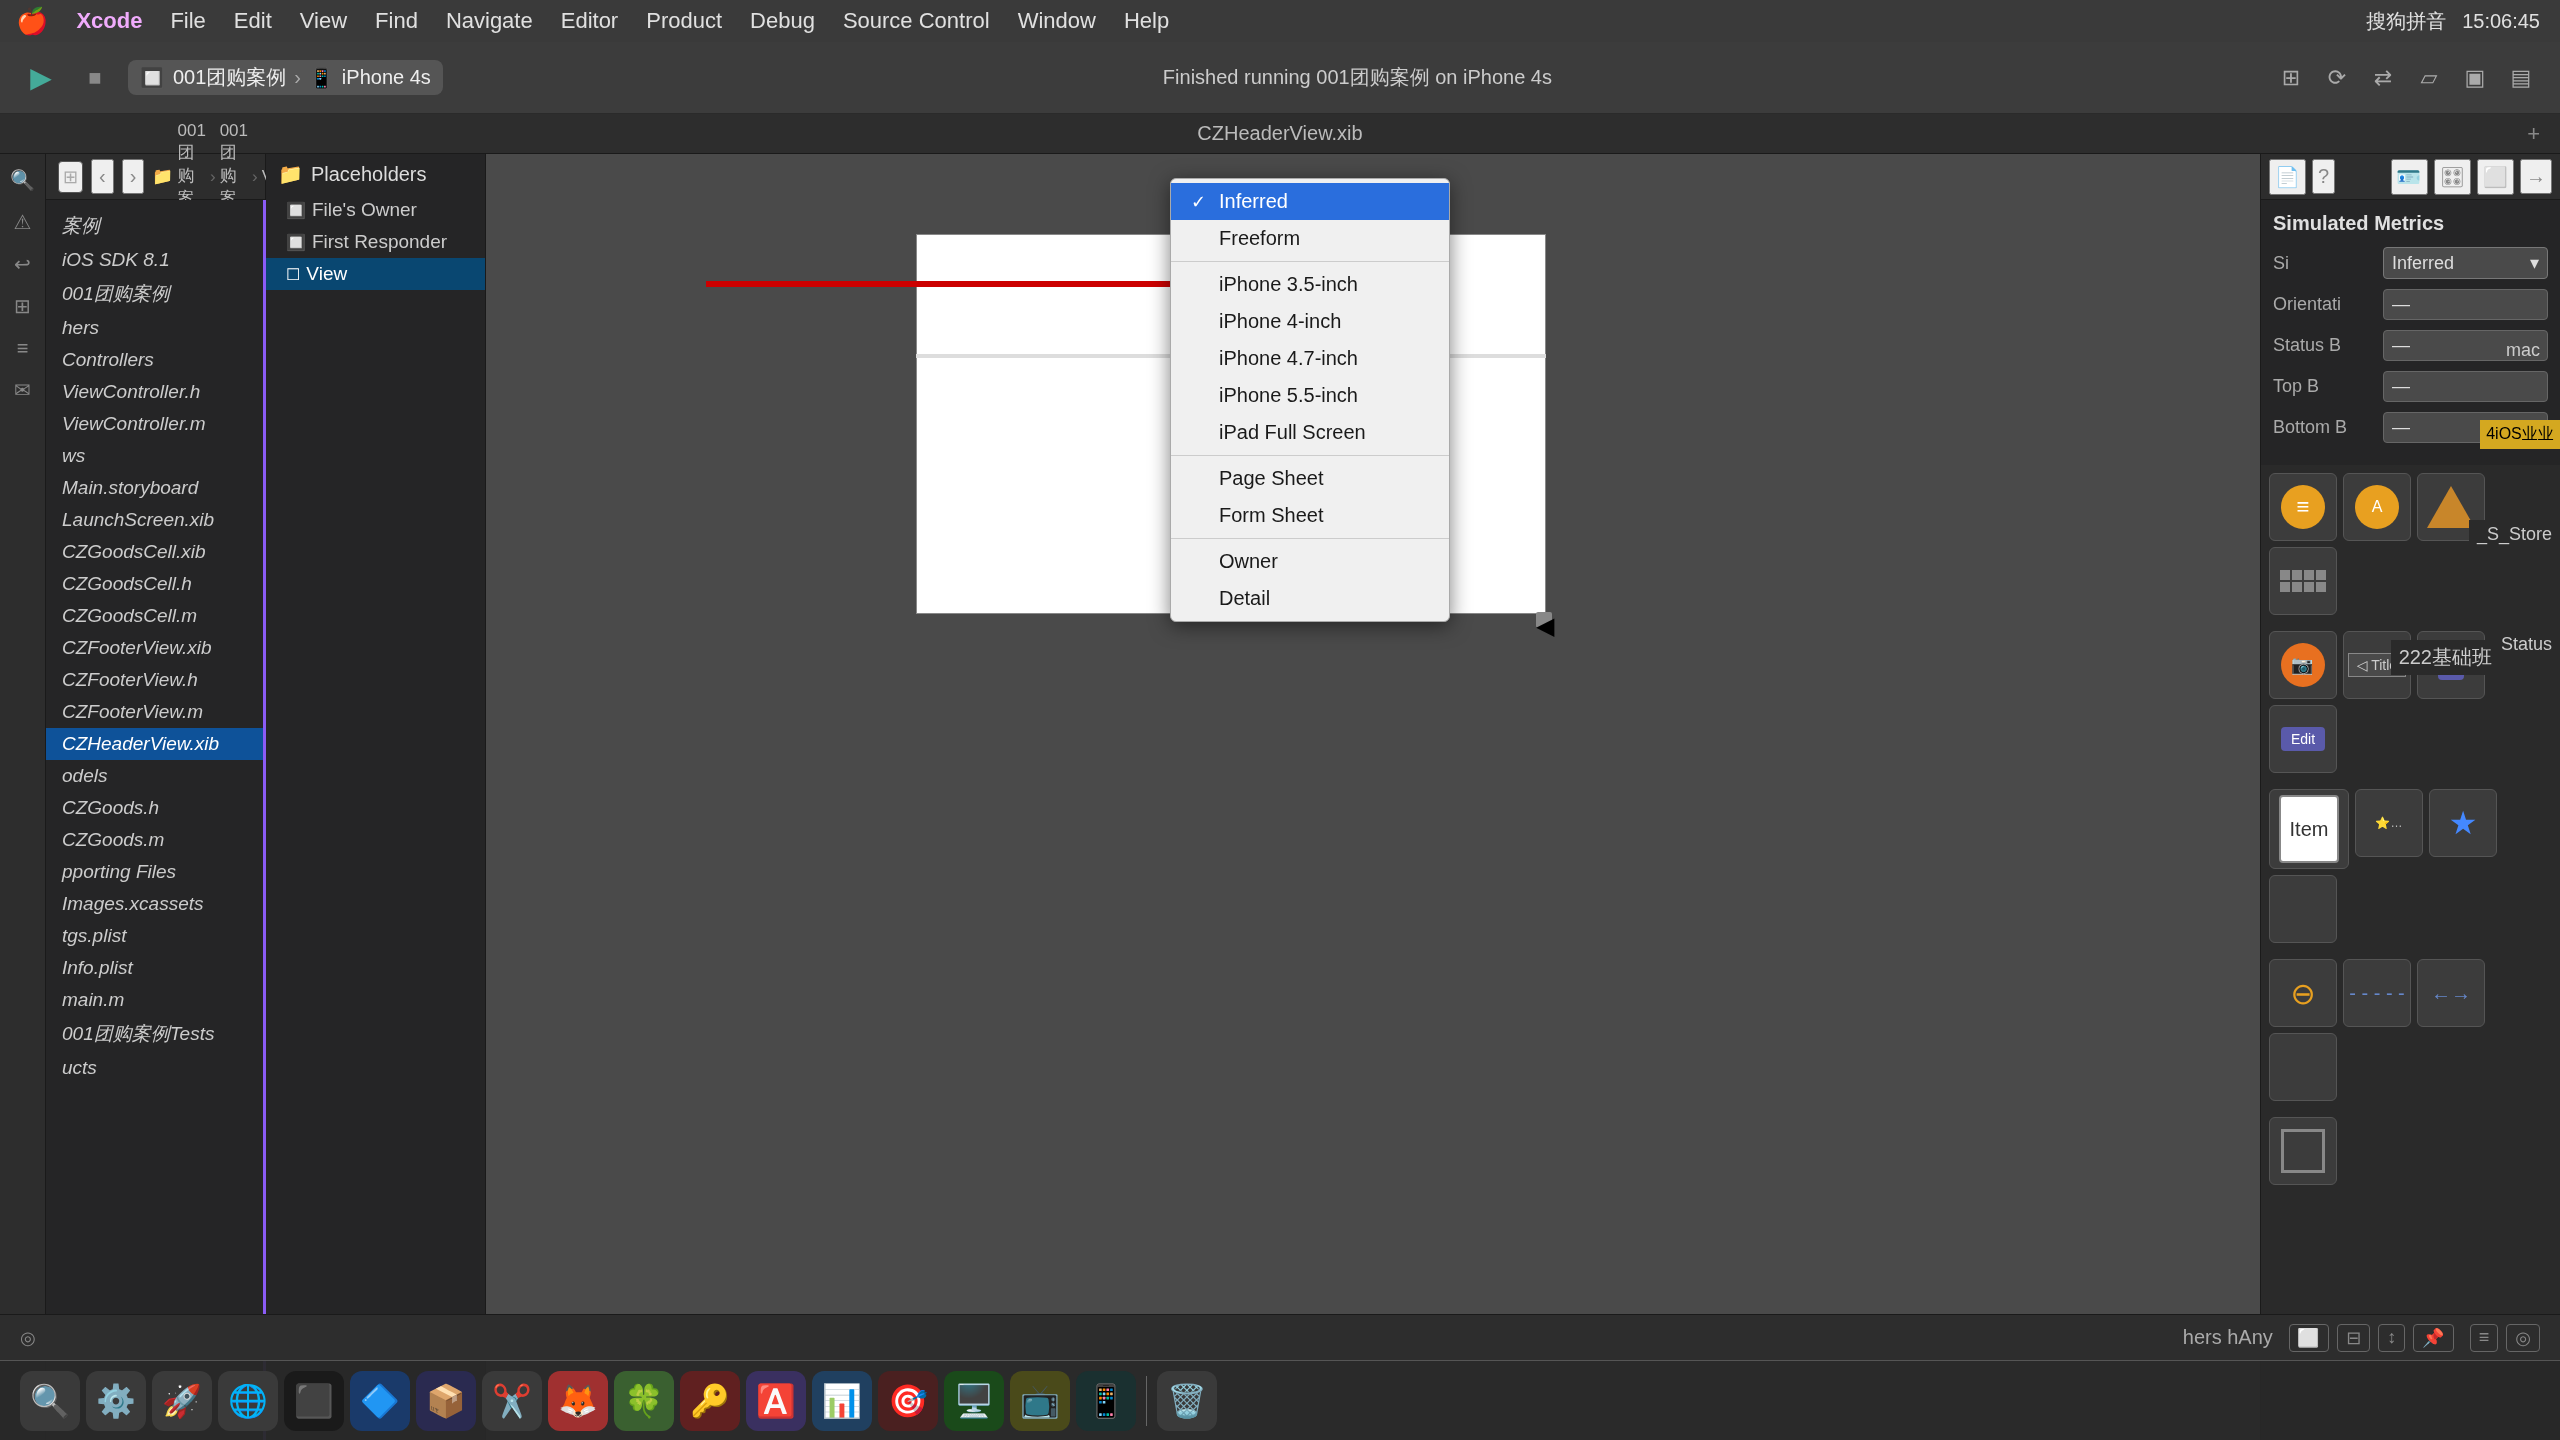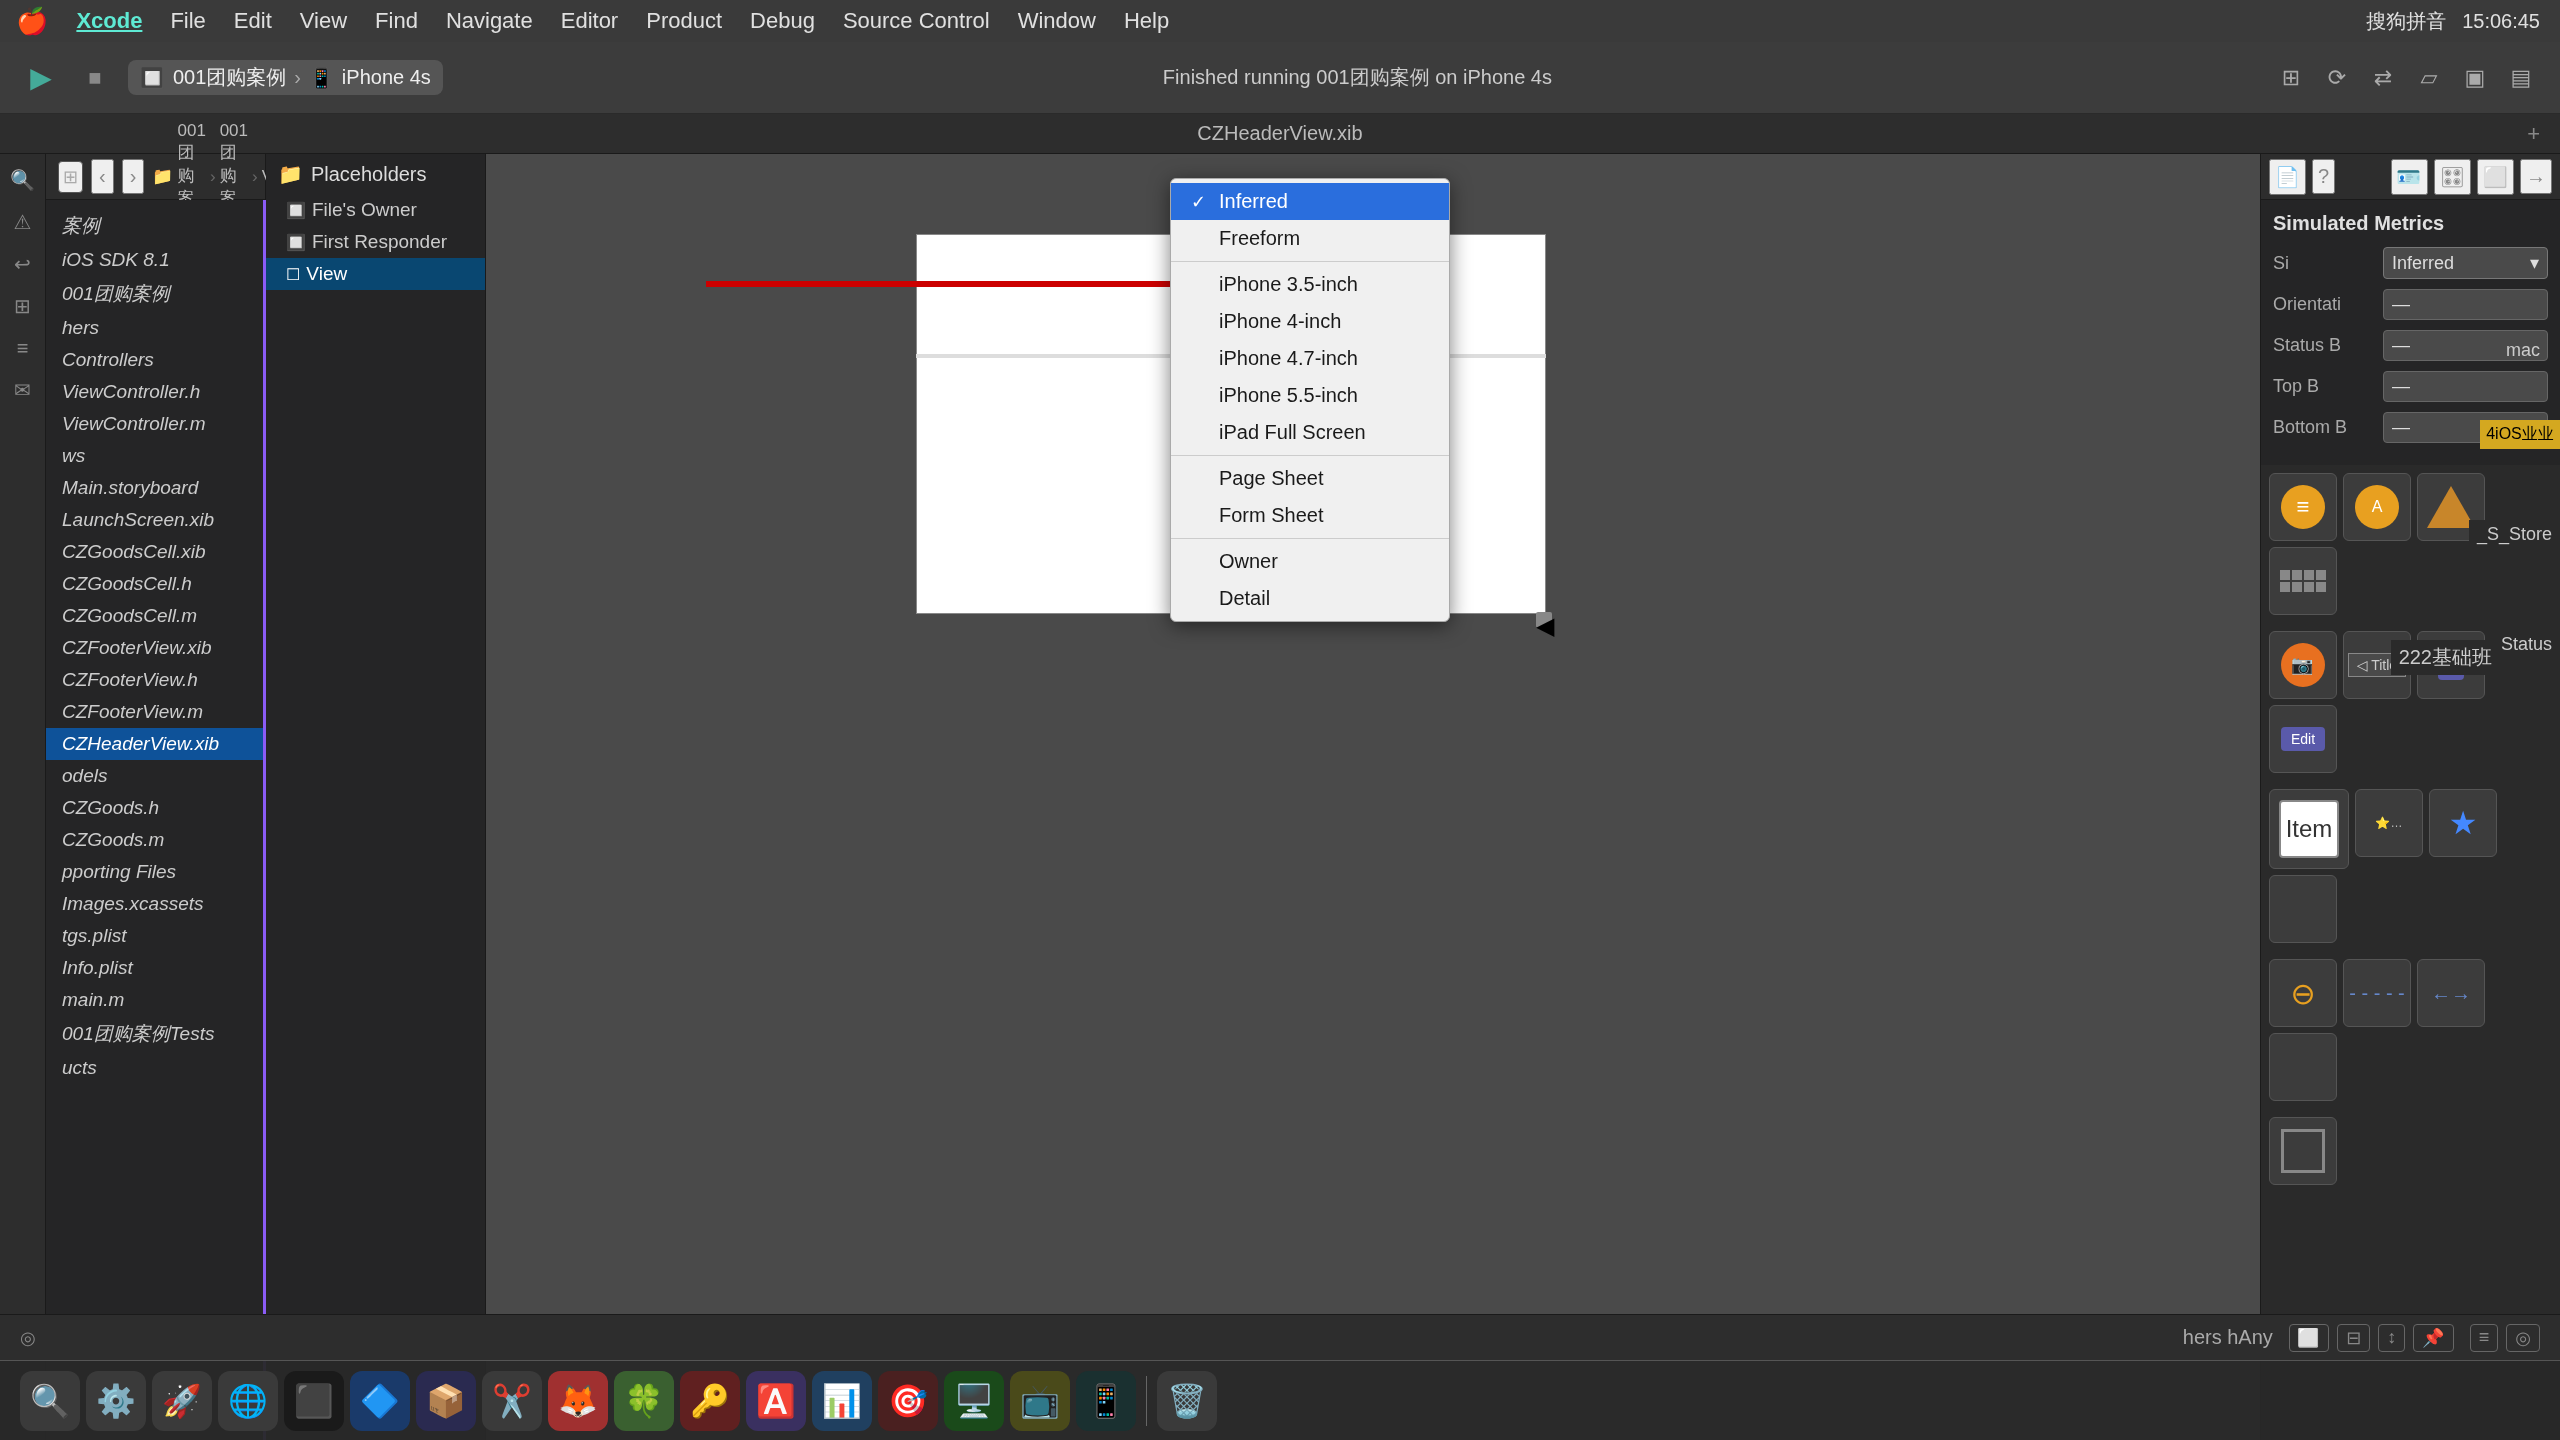--- a/index.html
+++ b/index.html
@@ -28,21 +28,21 @@
     .menubar-item {
       color: #e0e0e0;
       font-size: 22px;
       cursor: default;
       white-space: nowrap;
     }
     .apple-logo {
       font-size: 26px;
       color: #e0e0e0;
     }
-    .menubar-item.bold { font-weight: 600; color: #5eead4; text-decoration: underline; }
+    .menubar-item.bold { font-weight: 600; color: #f0abfc; }
 
     
     .toolbar {
       width: 100%;
       height: 72px;
       background: #3c3c3c;
       border-bottom: 1px solid #2a2a2a;
       display: flex;
       align-items: center;
       padding: 0 20px;
@@ -619,21 +619,21 @@
         <div class="widget-box">
           <div style="background:#5a5aaa;border-radius:4px;padding:4px 10px;font-size:18px;color:#fff;">‹</div>
         </div>
         <div class="widget-box">
           <div style="background:#5a5aaa;border-radius:4px;padding:4px 10px;font-size:14px;color:#fff;">Edit</div>
         </div>
       </div>
 
       <div class="widget-row">
         <div class="widget-box" style="width:80px;height:80px;">
-          <div class="item-label-box" style="width: 60px; height: 58px; background: rgb(255, 255, 255); border: 2px solid rgb(136, 136, 136); border-radius: 4px; display: flex; align-items: center; justify-content: center; font-size: 24px; color: rgb(51, 51, 51); font-weight: 500;">Item</div>
+          <div class="item-label-box" style="width: 60px; height: 68px; background: rgb(255, 255, 255); border: 2px solid rgb(136, 136, 136); border-radius: 4px; display: flex; align-items: center; justify-content: center; font-size: 20px; color: rgb(51, 51, 51); font-weight: 500;">Item</div>
         </div>
         <div class="widget-box">
           <span>⭐…</span>
         </div>
         <div class="widget-box">
           <span style="color:#4488ff;font-size:32px;">★</span>
         </div>
         <div class="widget-box"></div>
       </div>
 

